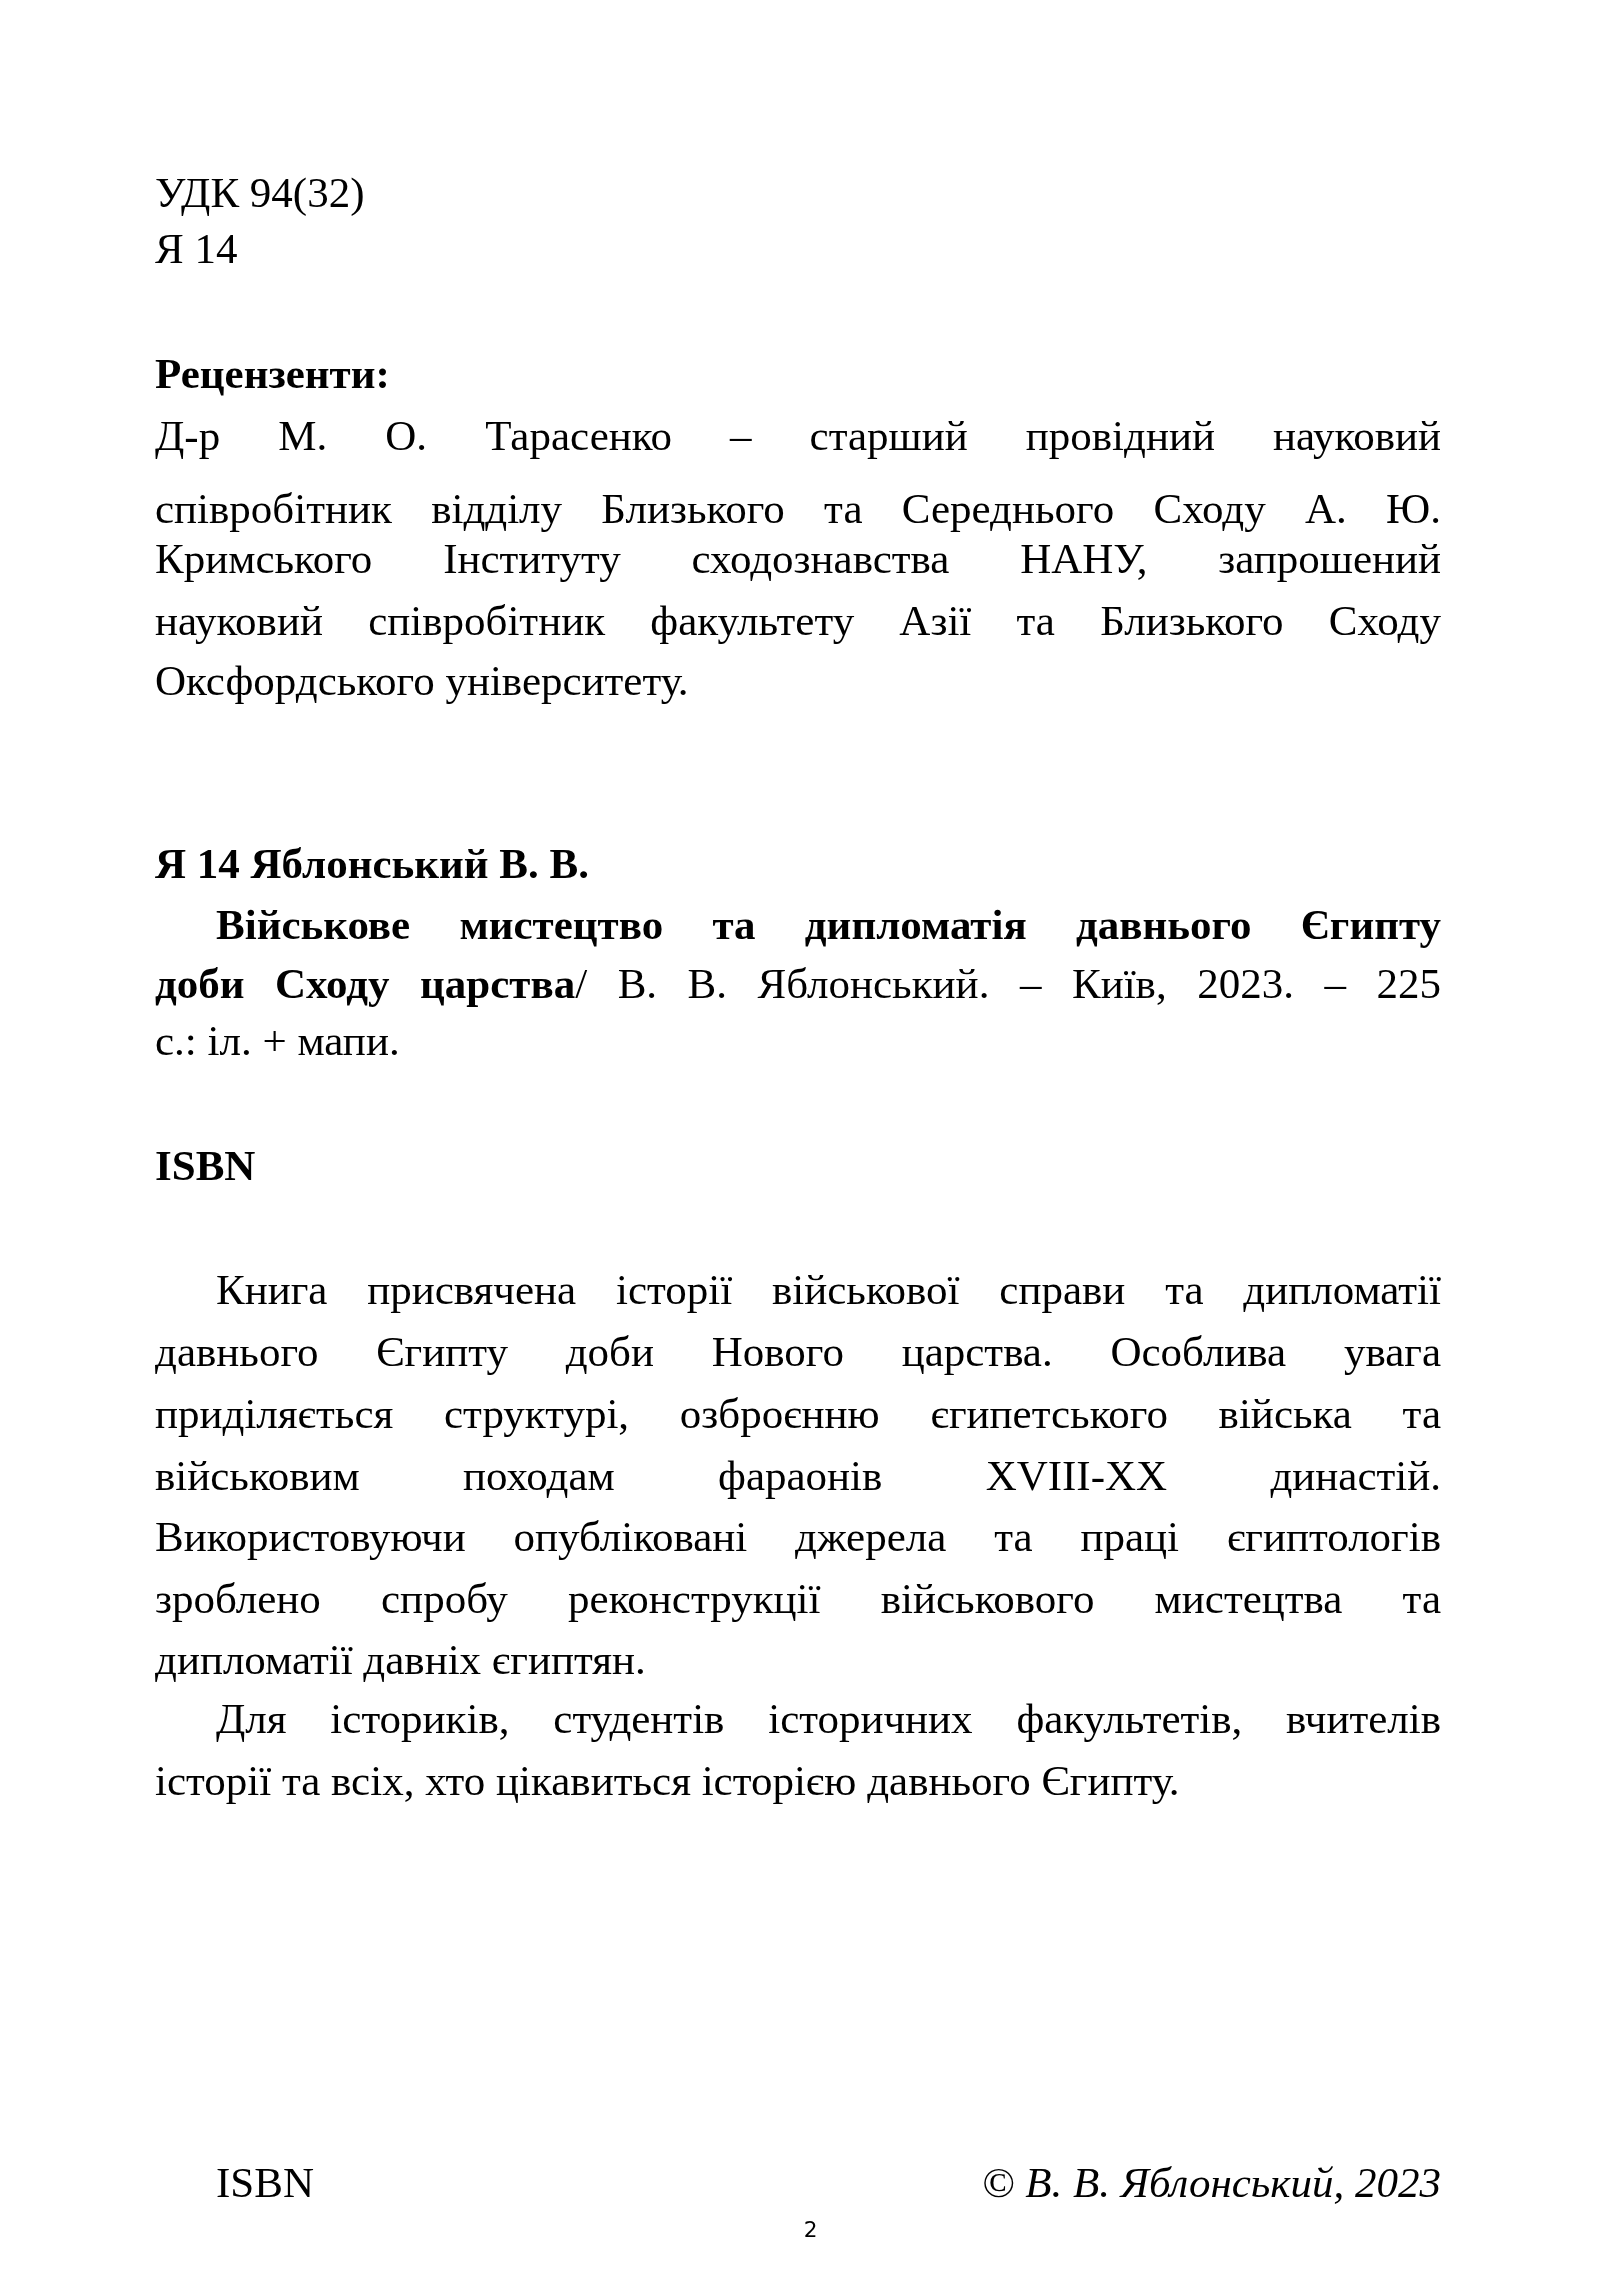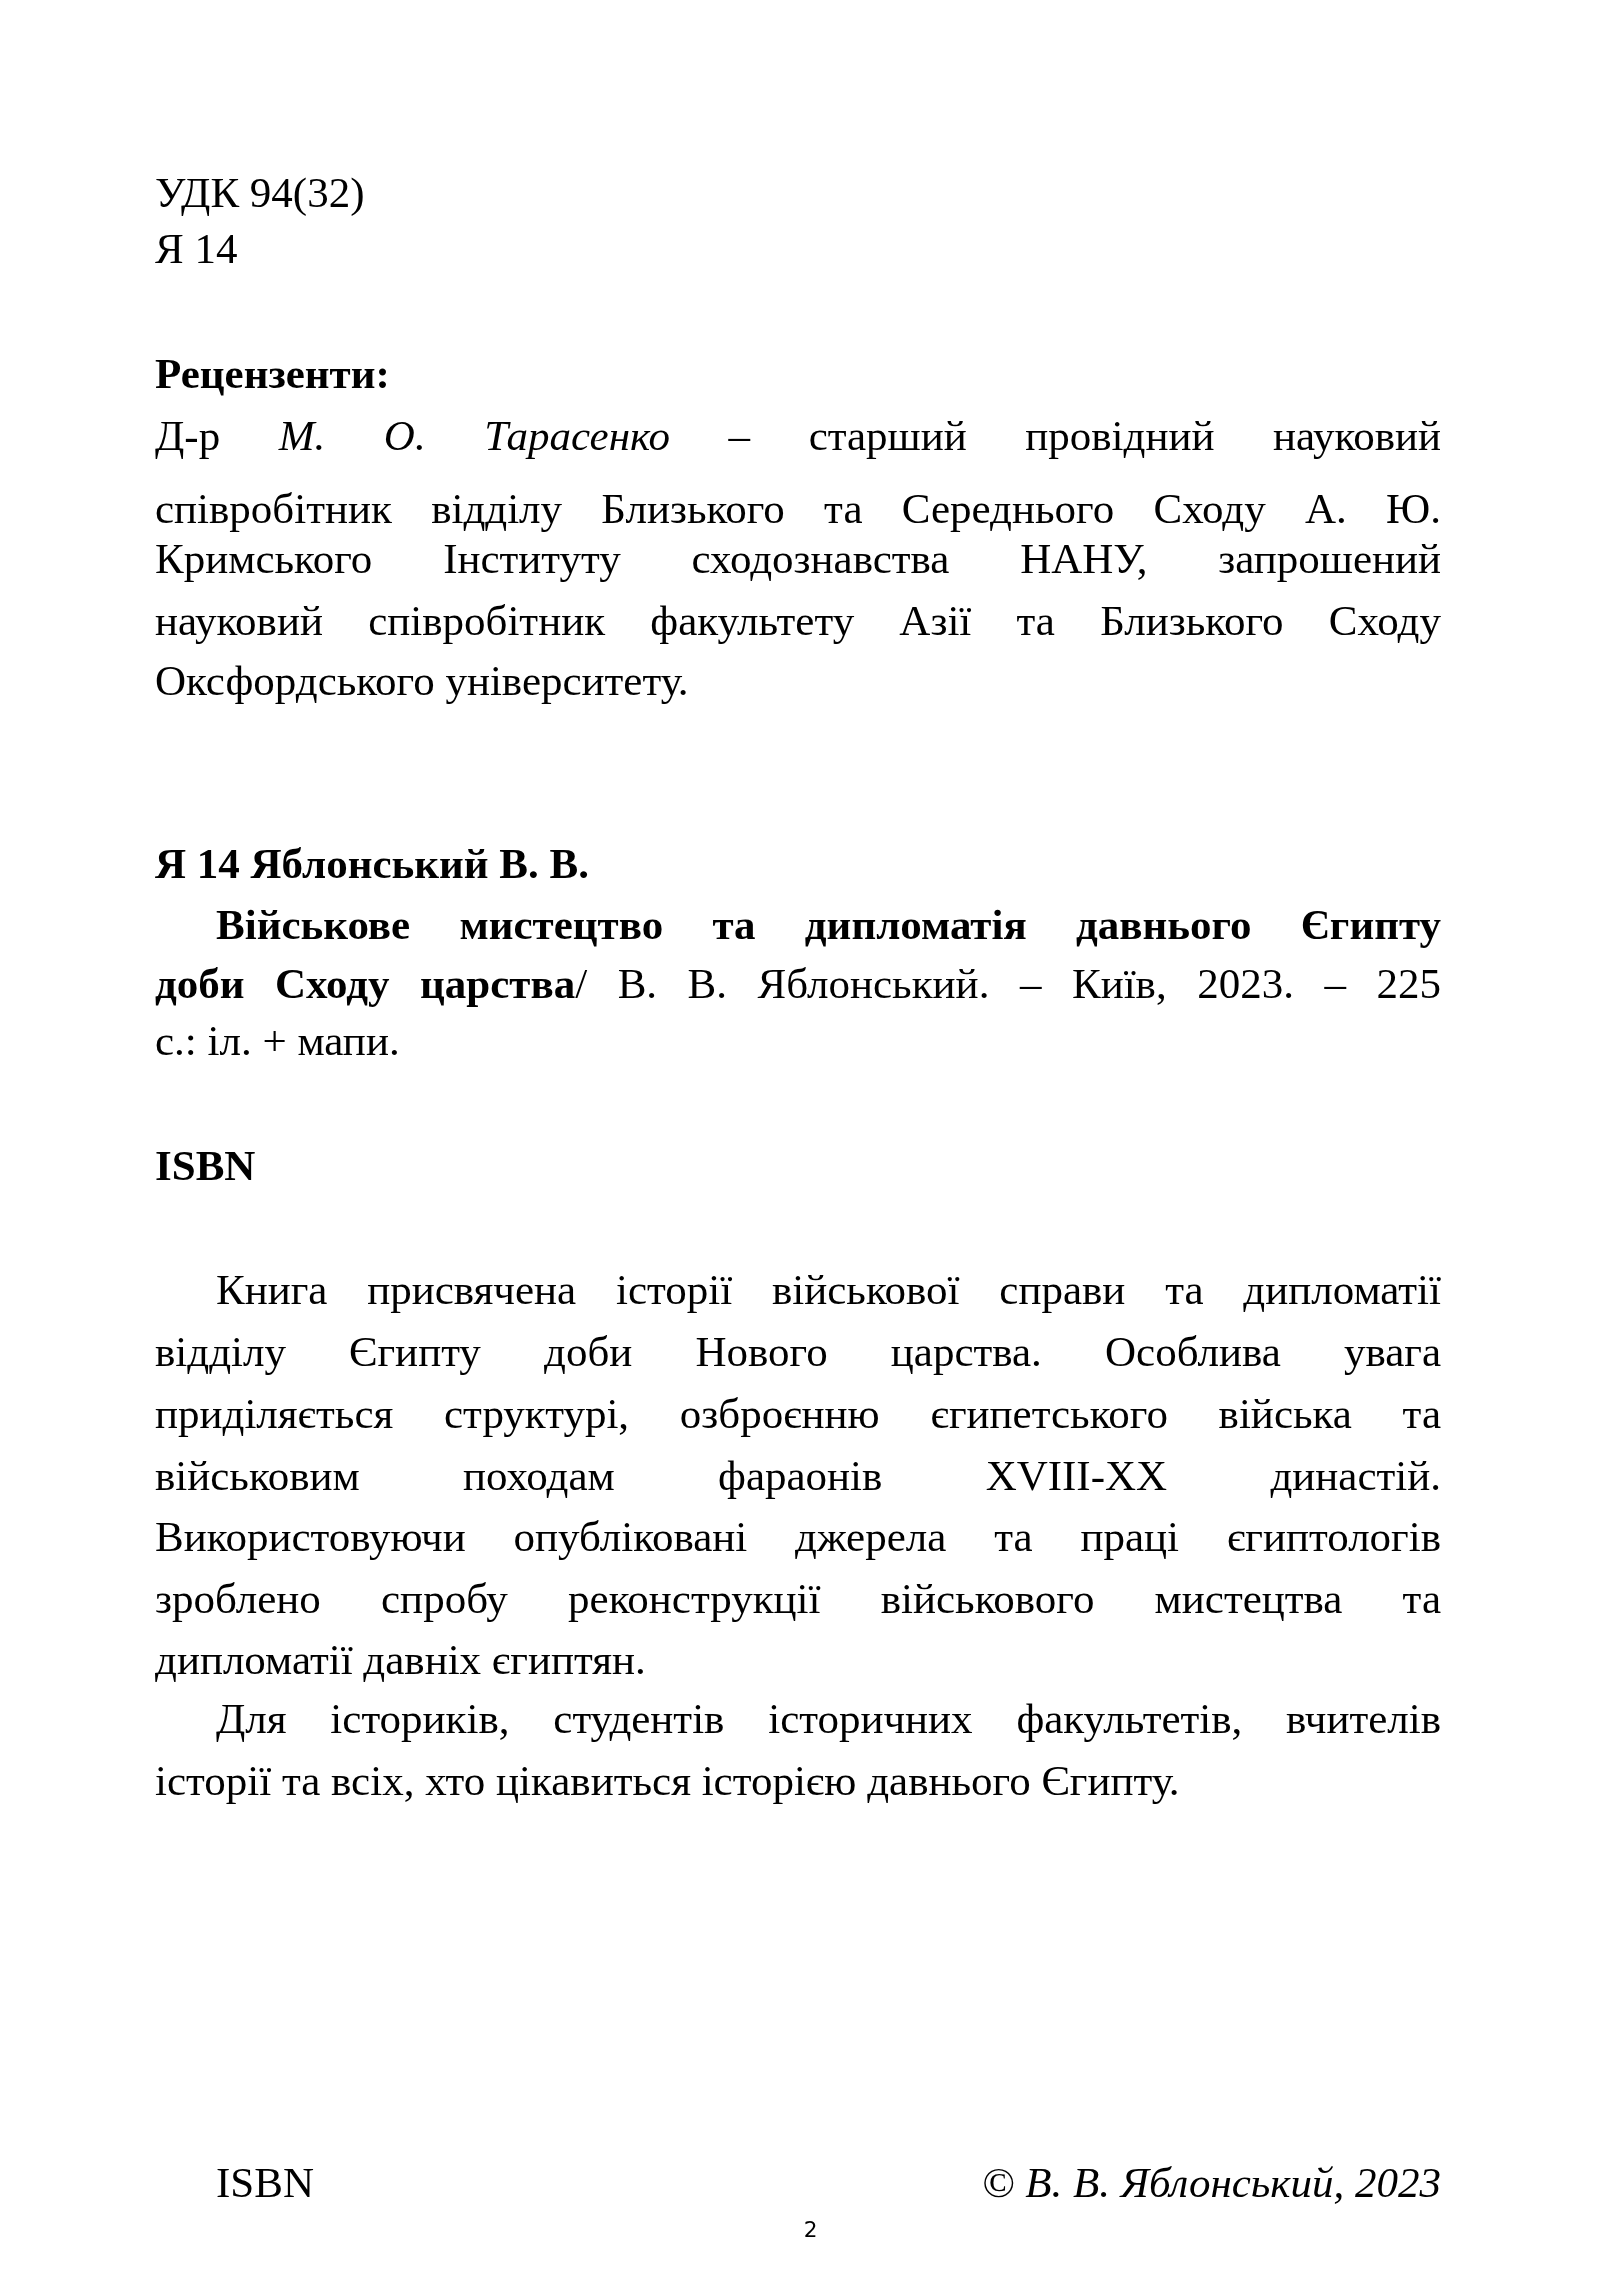--- a/index.html
+++ b/index.html
@@ -1,21 +1,21 @@
 <!DOCTYPE html>
 <html><head>
 <meta charset="utf-8">
 <style>
   html, body { margin: 0; padding: 0; background: #ffffff; }
   body { width: 1621px; height: 2293px; position: relative; overflow: hidden;
          font-family: "Liberation Serif", serif; color: #000; }
   .line { position: absolute; left: 155px; width: 1286px; font-size: 43px; line-height: 62px; white-space: nowrap; }
   .justify { text-align: justify; text-align-last: justify; white-space: normal; }
   .bold { font-weight: bold; }
-  .it { font-style: italic; }
+  .it { }
   .indent { padding-left: 61px; box-sizing: border-box; }
   .footer-left { position: absolute; left: 216px; top: 2152px; font-size: 43px; line-height: 62px; }
   .footer-right { position: absolute; right: 180px; top: 2152px; font-size: 43px; line-height: 62px; font-style: italic; }
   .page-num { position: absolute; left: 0; width: 1621px; text-align: center; top: 2217px;
               font-family: "DejaVu Sans", sans-serif; font-size: 21.6px; }
 </style>
 </head>
 <body>
 
 <div class="line" style="top:162px">УДК 94(32)</div>
@@ -29,21 +29,21 @@
 <div class="line" style="top:650px">Оксфордського університету.</div>
 
 <div class="line bold" style="top:833px">Я 14 Яблонський В. В.</div>
 <div class="line bold justify indent" style="top:894px">Військове мистецтво та дипломатія  давнього Єгипту</div>
 <div class="line justify" style="top:953px"><span class="bold">доби Сходу царства</span><span>/ В. В. Яблонський. – Київ, 2023. – 225</span></div>
 <div class="line" style="top:1010px">с.: іл. + мапи.</div>
 
 <div class="line bold" style="top:1135px">ISBN</div>
 
 <div class="line justify indent" style="top:1259px">Книга присвячена історії військової справи та дипломатії</div>
-<div class="line justify" style="top:1321px">відділу Єгипту доби Нового царства. Особлива увага</div>
+<div class="line justify" style="top:1321px">давнього Єгипту доби Нового царства. Особлива увага</div>
 <div class="line justify" style="top:1383px">приділяється структурі, озброєнню єгипетського війська та</div>
 <div class="line justify" style="top:1445px">військовим походам фараонів XVIII-XX династій.</div>
 <div class="line justify" style="top:1506px">Використовуючи опубліковані джерела та праці єгиптологів</div>
 <div class="line justify" style="top:1568px">зроблено спробу реконструкції військового мистецтва та</div>
 <div class="line" style="top:1629px">дипломатії давніх єгиптян.</div>
 
 <div class="line justify indent" style="top:1688px">Для істориків, студентів історичних факультетів, вчителів</div>
 <div class="line" style="top:1750px">історії та всіх, хто цікавиться історією давнього Єгипту.</div>
 
 <div class="footer-left">ISBN</div>

